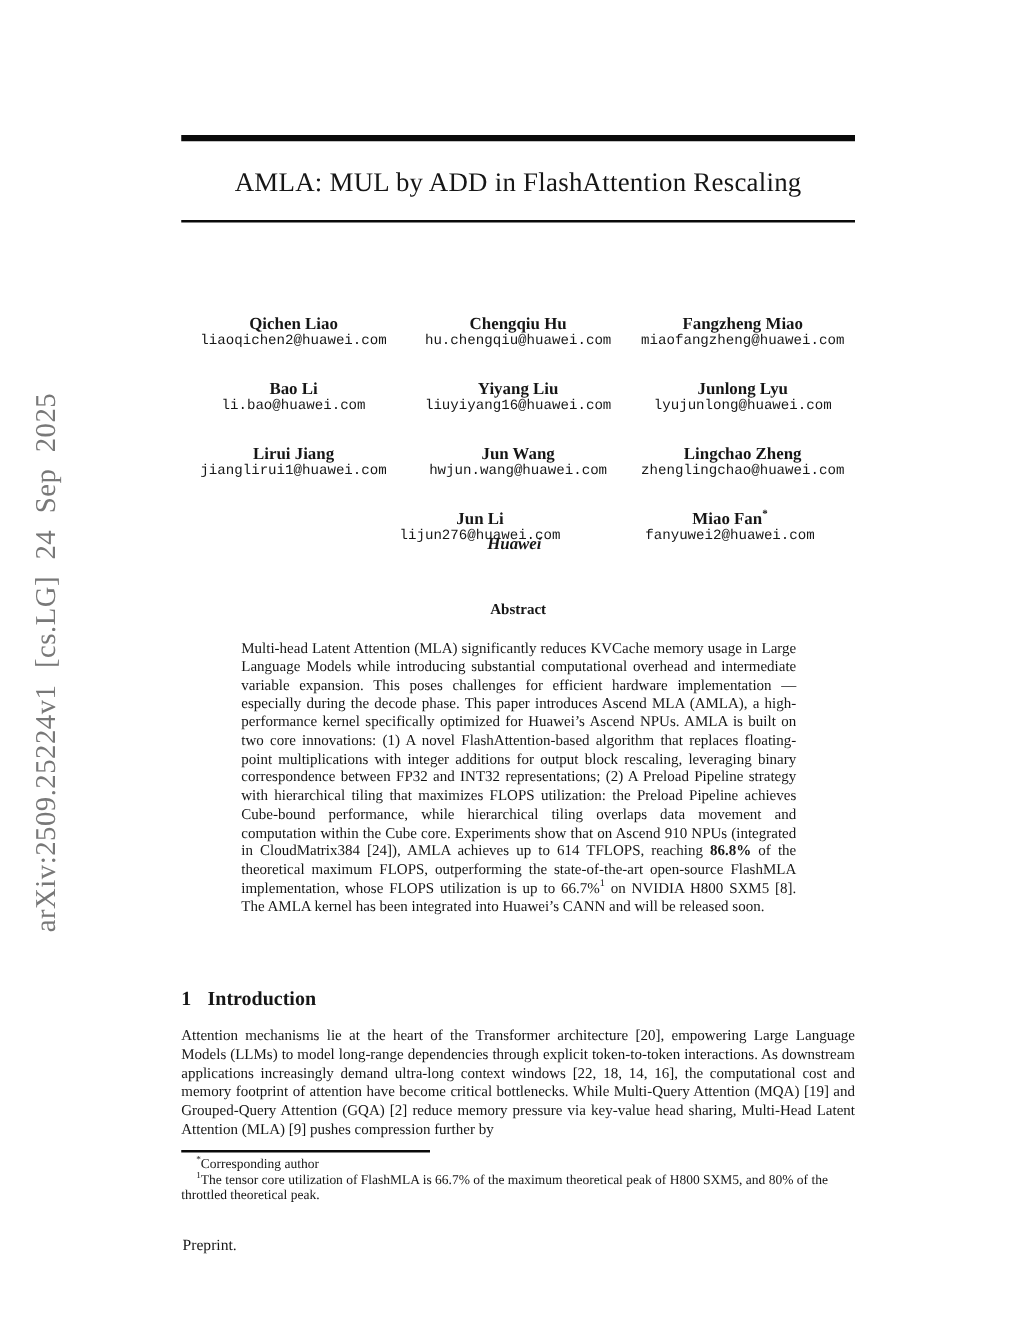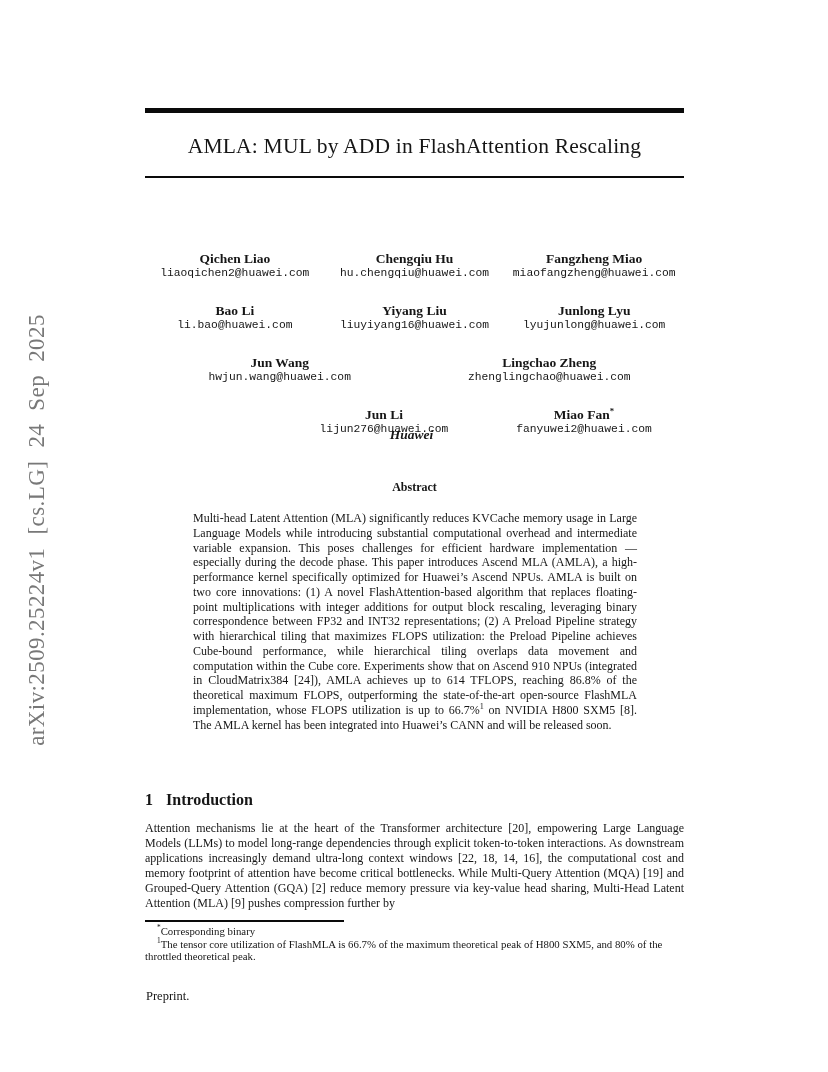--- a/index.html
+++ b/index.html
@@ -35,21 +35,21 @@
     font-size:13.5px; font-weight:bold; font-style:italic;
   }
   .abstract-heading {
     position:absolute; left:145px; top:480px; width:539px; text-align:center;
     font-size:12px; font-weight:bold;
   }
   .abstract-body {
     position:absolute; left:193px; top:511px; width:444px;
     font-size:12px; line-height:14.75px; text-align:justify;
   }
-  .abstract-body b { font-weight:normal; }
+  .abstract-body b { font-weight:bold; }
   sup.fnmark { font-size:68%; vertical-align:super; line-height:0; }
 
   .section-heading {
     position:absolute; left:145px; top:791px; width:539px;
     font-size:16px; font-weight:bold;
   }
   .section-number { margin-right:13px; }
   .intro-paragraph {
     position:absolute; left:145px; top:821px; width:539px;
     font-size:12px; line-height:14.9px; text-align:justify;
@@ -95,20 +95,24 @@
         <div class="author-name">Yiyang Liu</div>
         <div class="author-email">liuyiyang16@huawei.com</div>
       </div>
       <div class="author-cell">
         <div class="author-name">Junlong Lyu</div>
         <div class="author-email">lyujunlong@huawei.com</div>
       </div>
     </div>
     <div class="author-row">
       <div class="author-cell">
+        <div class="author-name">Lirui Jiang</div>
+        <div class="author-email">jianglirui1@huawei.com</div>
+      </div>
+      <div class="author-cell">
         <div class="author-name">Jun Wang</div>
         <div class="author-email">hwjun.wang@huawei.com</div>
       </div>
       <div class="author-cell">
         <div class="author-name">Lingchao Zheng</div>
         <div class="author-email">zhenglingchao@huawei.com</div>
       </div>
     </div>
     <div class="author-row centered">
       <div class="author-cell">
@@ -126,19 +130,19 @@
 
   <div class="abstract-heading">Abstract</div>
   <div class="abstract-body"><span>Multi-head Latent Attention (MLA) significantly reduces KVCache memory usage in Large Language Models while introducing substantial computational overhead and intermediate variable expansion. This poses challenges for efficient hardware implementation — especially during the decode phase. This paper introduces Ascend MLA (AMLA), a high-performance kernel specifically optimized for Huawei’s Ascend NPUs. AMLA is built on two core innovations: (1) A novel FlashAttention-based algorithm that replaces floating-point multiplications with integer additions for output block rescaling, leveraging binary correspondence between FP32 and INT32 representations; (2) A Preload Pipeline strategy with hierarchical tiling that maximizes FLOPS utilization: the Preload Pipeline achieves Cube-bound performance, while hierarchical tiling overlaps data movement and computation within the Cube core. Experiments show that on Ascend 910 NPUs (integrated in CloudMatrix384 [24]), AMLA achieves up to 614 TFLOPS, reaching </span><b>86.8%</b><span> of the theoretical maximum FLOPS, outperforming the state-of-the-art open-source FlashMLA implementation, whose FLOPS utilization is up to 66.7%</span><sup class="fnmark">1</sup><span> on NVIDIA H800 SXM5 [8]. The AMLA kernel has been integrated into Huawei’s CANN and will be released soon.</span></div>
 
   <div class="section-heading"><span class="section-number">1</span><span>Introduction</span></div>
 
   <div class="intro-paragraph">Attention mechanisms lie at the heart of the Transformer architecture [20], empowering Large Language Models (LLMs) to model long-range dependencies through explicit token-to-token interactions. As downstream applications increasingly demand ultra-long context windows [22, 18, 14, 16], the computational cost and memory footprint of attention have become critical bottlenecks. While Multi-Query Attention (MQA) [19] and Grouped-Query Attention (GQA) [2] reduce memory pressure via key-value head sharing, Multi-Head Latent Attention (MLA) [9] pushes compression further by</div>
 
   <div class="footnote-rule"></div>
   <div class="footnotes">
-    <div class="footnote"><sup class="fnmark">*</sup><span>Corresponding binary</span></div>
+    <div class="footnote"><sup class="fnmark">*</sup><span>Corresponding author</span></div>
     <div class="footnote"><sup class="fnmark">1</sup><span>The tensor core utilization of FlashMLA is 66.7% of the maximum theoretical peak of H800 SXM5, and 80% of the throttled theoretical peak.</span></div>
   </div>
 
   <div class="preprint">Preprint.</div>
 
 </div>
 
 </body></html>

